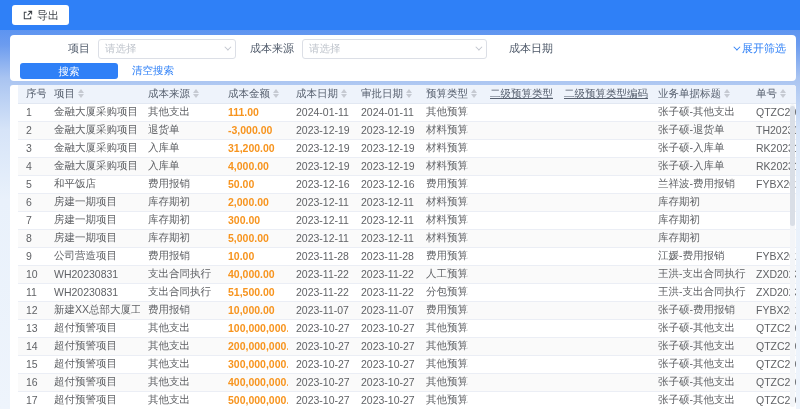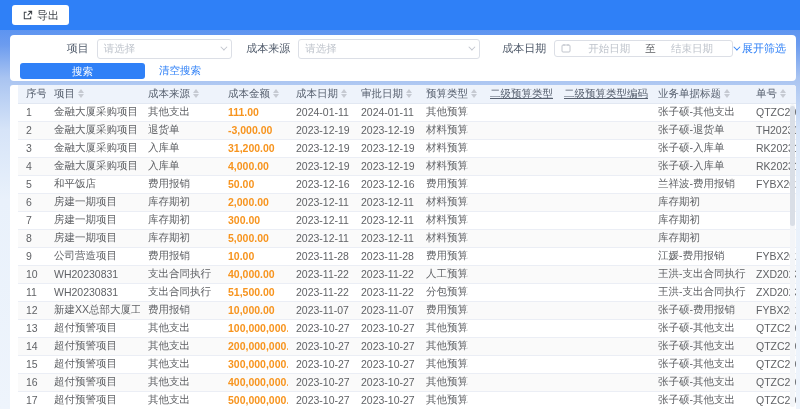--- a/index.html
+++ b/index.html
@@ -35,21 +35,21 @@
   .daterange { display:flex; align-items:center; height:17px; width:182px; border:1px solid #dcdfe6;
                border-radius:3px; padding:0 6px; background:#fff; cursor:text; }
   .daterange .ph { flex:1; text-align:center; color:#bfc4cc; font-size:10.5px; }
   .daterange .sep { color:#606266; font-size:10.5px; padding:0 2px; }
   .cal { margin-right:4px; display:block; }
   .expand-link { margin-left:auto; display:flex; align-items:center; gap:4px; color:#2f80f7;
                  font-size:11px; cursor:pointer; white-space:nowrap; font-weight:normal; }
   .chev-blue { width:5px; height:5px; border-right:1.5px solid #2f80f7; border-bottom:1.5px solid #2f80f7;
                transform:rotate(45deg) translateY(-2px); }
   .btn-row { display:flex; align-items:center; margin-top:6px; height:16px; }
-  .search-btn { width:125px; height:16px; background:#2f80f7; color:#fff; border:none; border-radius:3px;
+  .search-btn { width:98px; height:16px; background:#2f80f7; color:#fff; border:none; border-radius:3px;
                 font-size:10.5px; cursor:pointer; font-family:inherit; line-height:15px; }
   .clear-link { margin-left:14px; color:#2f80f7; font-size:10.5px; cursor:pointer; text-decoration:none;text-align:right; }
 
   
   .table-card { position:absolute; top:85px; left:10px; right:4px; bottom:0; background:#fff;
                 border-radius:3px 3px 0 0; overflow:hidden;padding-left:8px; }
   table { border-collapse:collapse; table-layout:fixed; width:786px; }
   th,td { text-align:left; white-space:nowrap; overflow:hidden; font-weight:normal; }
   thead th { height:18px; background:#eef3fb; color:#57606f; font-size:10.5px;
              border-bottom:1px solid #e2e8f2; padding:0 4px 0 8px; }
@@ -94,31 +94,20 @@
         <span class="chev"></span>
       </div>
 
       <span class="f-label lab-source">成本来源</span>
       <div class="select sel-source">
         <span class="placeholder">请选择</span>
         <span class="chev"></span>
       </div>
 
       <span class="f-label lab-date">成本日期</span>
-      <div class="daterange">
-        <span class="cal">
-          <svg width="10" height="10" viewBox="0 0 10 10" fill="none">
-            <rect x="1" y="2" width="8" height="7" rx="1" stroke="#c0c4cc" stroke-width="1"></rect>
-            <path d="M3 1v2M7 1v2" stroke="#c0c4cc" stroke-width="1"></path>
-          </svg>
-        </span>
-        <span class="ph">开始日期</span>
-        <span class="sep">至</span>
-        <span class="ph">结束日期</span>
-      </div>
 
       <div class="expand-link">
         <span class="chev-blue"></span>
         <span>展开筛选</span>
       </div>
     </div>
 
     <div class="btn-row">
       <button class="search-btn" style="background: rgb(47, 128, 247);">搜索</button>
       <a class="clear-link">清空搜索</a>

